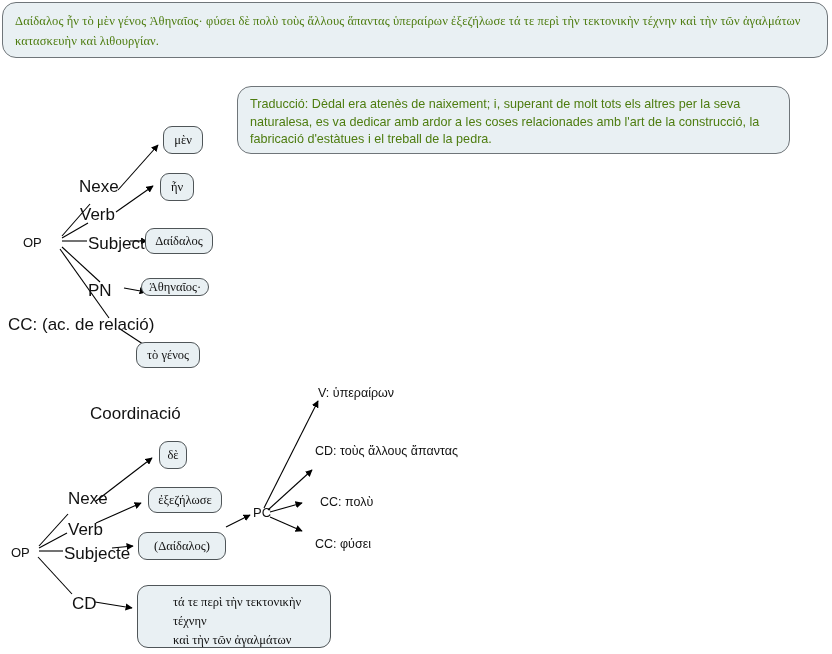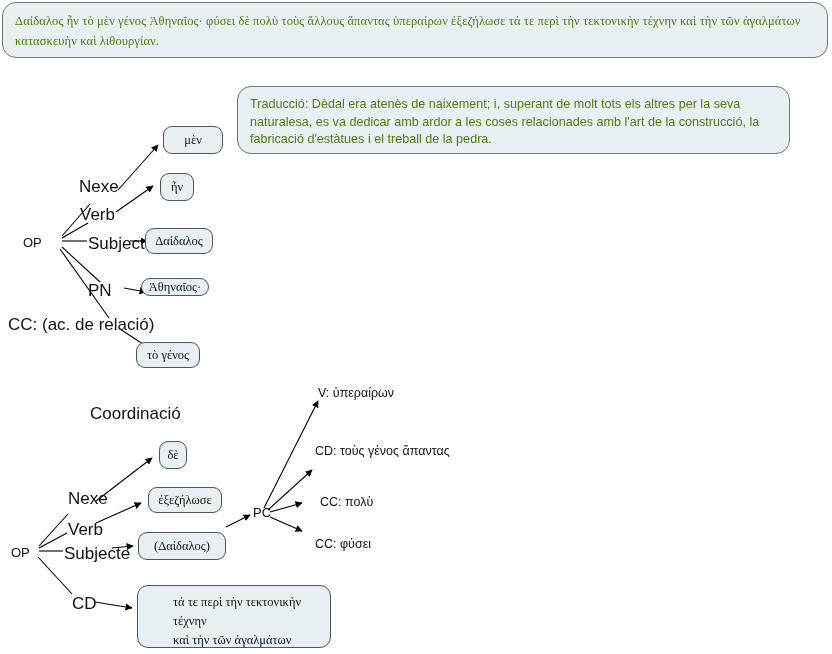--- a/index.html
+++ b/index.html
@@ -158,21 +158,21 @@
 <div class="abs lbl" style="left:79px; top:178px;">Nexe</div>
 
 <div class="abs lbl" style="left:80px; top:206px;">Verb</div>
 
 <div class="abs lbl" style="left:88px; top:235px;">Subjecte</div>
 
 <div class="abs lbl" style="left:88px; top:282px;">PN</div>
 
 <div class="abs lbl" style="left:8px; top:316px;">CC: (ac. de relació)</div>
 
-<div class="abs nodebox" style="left:163px; top:126px; width:60px; height:28px;">μὲν</div>
+<div class="abs nodebox" style="left:163px; top:126px; width:40px; height:28px;">μὲν</div>
 
 <div class="abs nodebox" style="left:160px; top:173px; width:34px; height:28px;">ἦν</div>
 
 <div class="abs nodebox" style="left:145px; top:228px; width:68px; height:26px;">Δαίδαλος</div>
 
 <div class="abs nodebox" style="left:141px; top:278px; width:68px; height:18px;text-align:right;">Ἀθηναῖος·</div>
 
 <div class="abs nodebox" style="left:136px; top:342px; width:64px; height:26px;">τὸ γένος</div>
 
 <div class="abs lbl" style="left:90px; top:405px;">Coordinació</div>
@@ -196,17 +196,17 @@
 <div class="abs nodebox multiline" style="left:137px; top:585px; width:194px; height:63px;padding-left:35px;">
   <div>τά τε περὶ τὴν τεκτονικὴν τέχνην</div>
   <div>καὶ τὴν τῶν ἀγαλμάτων κατασκευὴν</div>
   <div>καὶ λιθουργίαν.</div>
 </div>
 
 <div class="abs root" style="left:253px; top:506px;text-align:right;">PC</div>
 
 <div class="abs lbl-serif-mix" style="left:318px; top:387px;">V: ὑπεραίρων</div>
 
-<div class="abs lbl-serif-mix" style="left:315px; top:445px;">CD: τοὺς γένος ἅπαντας</div>
+<div class="abs lbl-serif-mix" style="left:315px; top:445px;">CD: τοὺς ἄλλους ἅπαντας</div>
 
 <div class="abs lbl-serif-mix" style="left:320px; top:496px;">CC: πολὺ</div>
 
 <div class="abs lbl-serif-mix" style="left:315px; top:538px;">CC: φύσει</div>
 
 </body></html>

